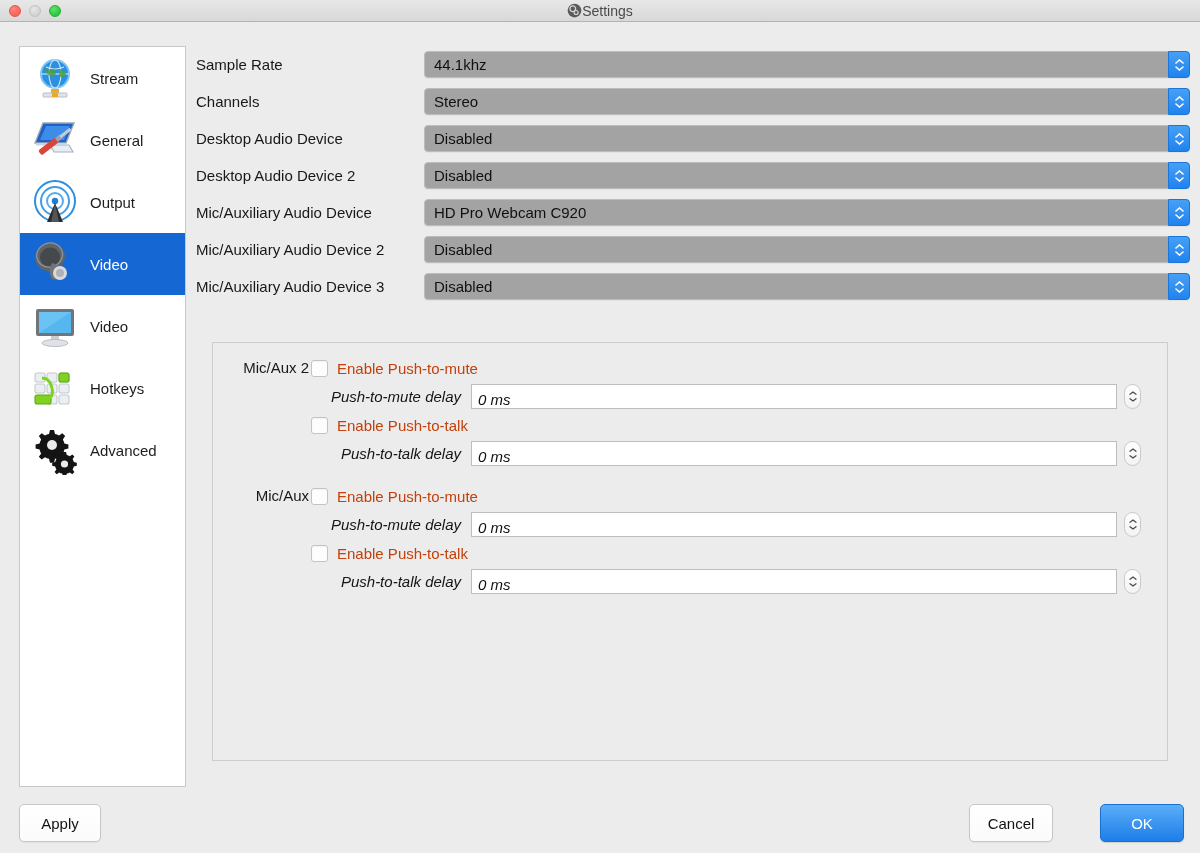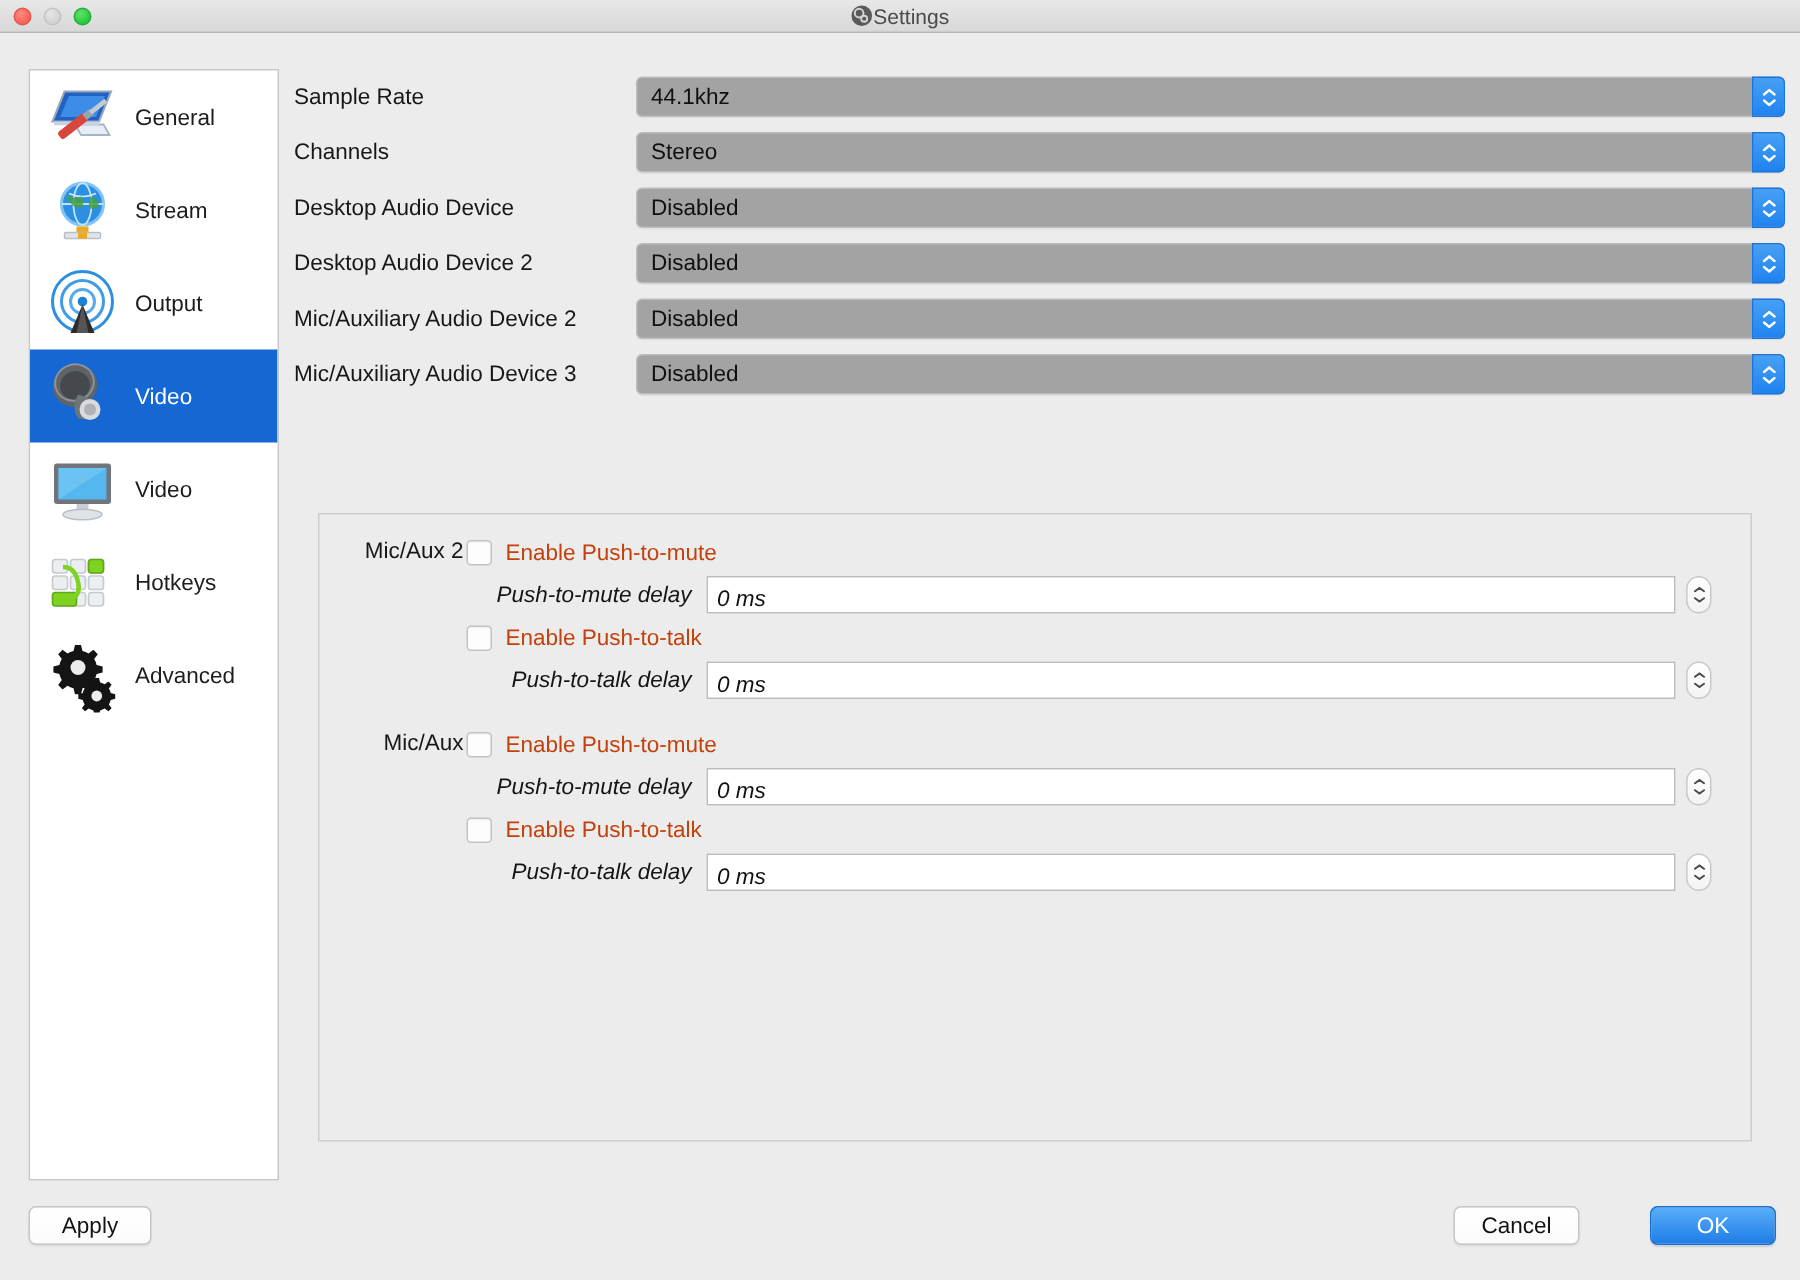--- a/index.html
+++ b/index.html
@@ -183,21 +183,21 @@
   }
 
   
   .footer {
     position: absolute;
     left: 0; right: 0; bottom: 0;
     height: 60px;
   }
   .btn {
     position: absolute;
-    height: 26px;
+    height: 38px;
     border-radius: 5px;
     font-size: 15px;
     display: flex; align-items: center; justify-content: center;
     cursor: default;
     white-space: nowrap;
   }
   .btn-apply {
     left: 19px; top: 11px; width: 82px;
     background: linear-gradient(to bottom,#ffffff,#fbfbfb);
     border: 1px solid #c6c6c6;
@@ -239,47 +239,47 @@
       <span class="title-text">Settings</span>
     </div>
   </div>
 
   <div class="body">
 
     <div class="sidebar">
 
       <div class="side-item">
         <svg class="s-icon" viewBox="0 0 50 50">
-          <path d="M13 8 L44 8 L36 28 L5 28 Z" fill="#1f62c4" stroke="#9aa7bb" stroke-width="1.4"></path>
-          <path d="M16 11 L40 11 L34 25 L10 25 Z" fill="#3d8ce8"></path>
-          <path d="M20 30 L39 30 L43 37 L24 37 Z" fill="#e6edf5" stroke="#a8b4c4" stroke-width="1.2"></path>
-          <rect x="6" y="28" width="30" height="2.5" fill="#c9d4e2"></rect>
-          <g transform="rotate(-38 24 27)">
-            <rect x="6" y="24" width="22" height="6" rx="2" fill="#d8453c"></rect>
-            <rect x="27" y="24.6" width="6" height="4.8" fill="#9aa3ad"></rect>
-            <rect x="32" y="25.4" width="13" height="3.2" fill="#c3cad2"></rect>
-          </g>
-        </svg>
-        <span class="s-label">General</span>
-      </div>
-
-      <div class="side-item">
-        <svg class="s-icon" viewBox="0 0 50 50">
           <circle cx="25" cy="21" r="14" fill="#2d8fe0"></circle>
           <circle cx="25" cy="21" r="14" fill="none" stroke="#7fc4f2" stroke-width="2"></circle>
           <ellipse cx="25" cy="21" rx="6" ry="14" fill="none" stroke="#bfe4fb" stroke-width="1.2"></ellipse>
           <path d="M11 21 H39" stroke="#bfe4fb" stroke-width="1.2"></path>
           <path d="M16 14 q9 4 18 0" fill="none" stroke="#cfe9fb" stroke-width="1.1"></path>
           <path d="M14 15 q6 3 10 1 q4 5 -1 8 q-7 -2 -9 -9z" fill="#4aa13f" opacity="0.85"></path>
           <path d="M30 16 q5 1 6 6 q-4 4 -7 1z" fill="#4aa13f" opacity="0.85"></path>
           <rect x="21" y="36" width="8" height="4" fill="#f0a81e"></rect>
           <rect x="13" y="40" width="24" height="4" rx="1" fill="#dfe4e8" stroke="#b7bfc7"></rect>
           <rect x="22" y="40" width="6" height="4" fill="#f0a81e"></rect>
         </svg>
         <span class="s-label">Stream</span>
+      </div>
+
+      <div class="side-item">
+        <svg class="s-icon" viewBox="0 0 50 50">
+          <path d="M13 8 L44 8 L36 28 L5 28 Z" fill="#1f62c4" stroke="#9aa7bb" stroke-width="1.4"></path>
+          <path d="M16 11 L40 11 L34 25 L10 25 Z" fill="#3d8ce8"></path>
+          <path d="M20 30 L39 30 L43 37 L24 37 Z" fill="#e6edf5" stroke="#a8b4c4" stroke-width="1.2"></path>
+          <rect x="6" y="28" width="30" height="2.5" fill="#c9d4e2"></rect>
+          <g transform="rotate(-38 24 27)">
+            <rect x="6" y="24" width="22" height="6" rx="2" fill="#d8453c"></rect>
+            <rect x="27" y="24.6" width="6" height="4.8" fill="#9aa3ad"></rect>
+            <rect x="32" y="25.4" width="13" height="3.2" fill="#c3cad2"></rect>
+          </g>
+        </svg>
+        <span class="s-label">General</span>
       </div>
 
       <div class="side-item">
         <svg class="s-icon" viewBox="0 0 50 50">
           <circle cx="25" cy="24" r="20" fill="none" stroke="#2d8fe0" stroke-width="2"></circle>
           <circle cx="25" cy="24" r="14" fill="none" stroke="#3f9ce8" stroke-width="2"></circle>
           <circle cx="25" cy="24" r="8" fill="none" stroke="#57aaee" stroke-width="2"></circle>
           <circle cx="25" cy="24" r="3.2" fill="#1c7fd8"></circle>
           <path d="M25 26 L33 45 L17 45 Z" fill="#2b2b2b"></path>
           <path d="M25 26 L29 45 L21 45 Z" fill="#555"></path>
@@ -400,20 +400,34 @@
             <svg class="chev" width="9" height="5" viewBox="0 0 9 5">
                 <path d="M1 4 L4.5 1 L8 4" fill="none" stroke="#fff" stroke-width="1.6" stroke-linecap="round"></path>
               </svg>
             <svg class="chev" width="9" height="5" viewBox="0 0 9 5">
                 <path d="M1 1 L4.5 4 L8 1" fill="none" stroke="#fff" stroke-width="1.6" stroke-linecap="round"></path>
               </svg>
           </span>
         </div>
       </div>
 
+      <div class="row">
+        <div class="lbl">Mic/Auxiliary Audio Device</div>
+        <div class="combo">
+          <span class="val">HD Pro Webcam C920</span>
+          <span class="stepper-blue">
+            <svg class="chev" width="9" height="5" viewBox="0 0 9 5">
+                <path d="M1 4 L4.5 1 L8 4" fill="none" stroke="#fff" stroke-width="1.6" stroke-linecap="round"></path>
+              </svg>
+            <svg class="chev" width="9" height="5" viewBox="0 0 9 5">
+                <path d="M1 1 L4.5 4 L8 1" fill="none" stroke="#fff" stroke-width="1.6" stroke-linecap="round"></path>
+              </svg>
+          </span>
+        </div>
+      </div>
 
       <div class="row">
         <div class="lbl">Mic/Auxiliary Audio Device 2</div>
         <div class="combo">
           <span class="val">Disabled</span>
           <span class="stepper-blue">
             <svg class="chev" width="9" height="5" viewBox="0 0 9 5">
                 <path d="M1 4 L4.5 1 L8 4" fill="none" stroke="#fff" stroke-width="1.6" stroke-linecap="round"></path>
               </svg>
             <svg class="chev" width="9" height="5" viewBox="0 0 9 5">

